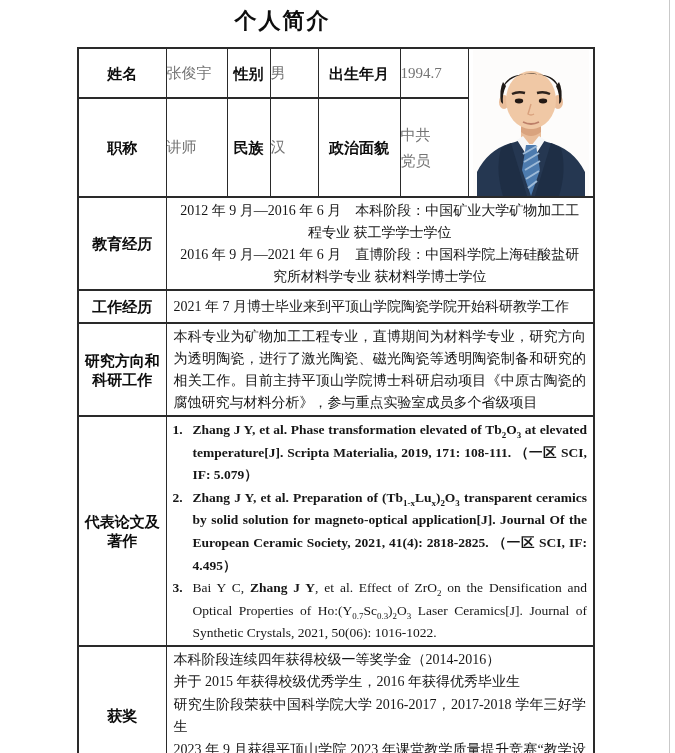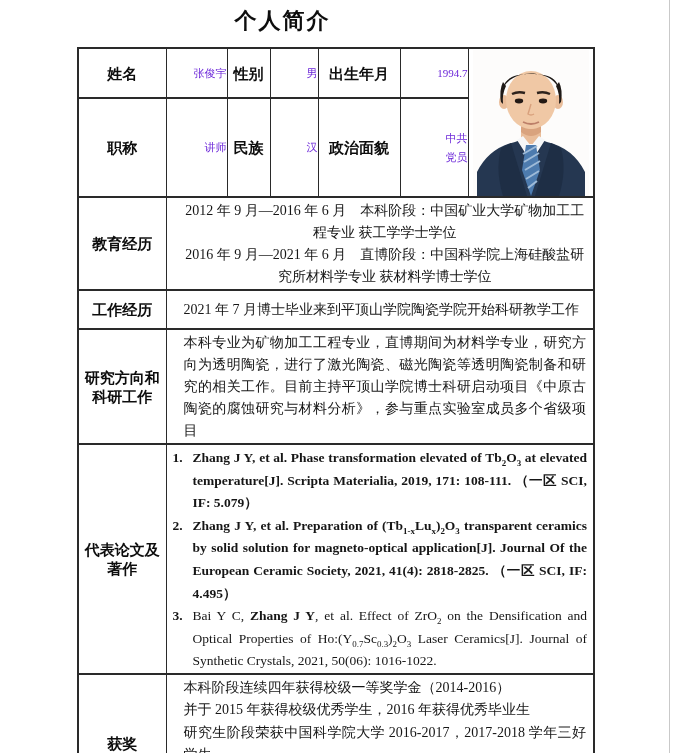--- a/index.html
+++ b/index.html
@@ -31,35 +31,35 @@
   }
   td {
     border: 1px solid #2a2a2a;
     border-top-width: 2px; 
     vertical-align: middle;
     overflow: hidden;
   }
   tr.r1 td { height: 48px; }
   tr.r2 td { height: 94px; }
   tr.r3 td { height: 90px; text-align: center; }
-  tr.r4 td { height: 39px; }
+  tr.r4 td { height: 33px; }
   tr.r5 td { height: 93px; }
   tr.r6 td { height: 204px; }
   tr.r7 td { height: 113px; }
   .lbl {
     font-family: "Liberation Sans", "DejaVu Sans", sans-serif;
     font-weight: bold; font-size: 15px; color: #0d0d0d;
     text-align: center; line-height: 19px;
     padding: 2px;
   }
-  .val { font-size: 11px; text-align: right; color: #6d28d9; }
-  .val-wrap { display: inline-block; width: 2.15em; line-height: 19px; }
+  .val { font-size: 15px; text-align: left; color: #737373; }
+  .val-wrap { display: inline-block; width: 2.15em; line-height: 26px; }
   .content {
     font-size: 14px; line-height: 22px; color: #161616;
-    padding: 2px 7px 1px 17px;
+    padding: 2px 7px 1px 7px;
     text-align: justify;
     vertical-align: middle;
   }
   .content p { margin: 0; }
   .photo-cell { text-align: center; vertical-align: top; background: #fff; }
   .photo-cell svg { display: block; margin: 1px auto 0 auto; }
   
   .pubs { padding: 2px 6px 0 4px; vertical-align: top; }
   .pub-item {
     position: relative; padding-left: 22px;

